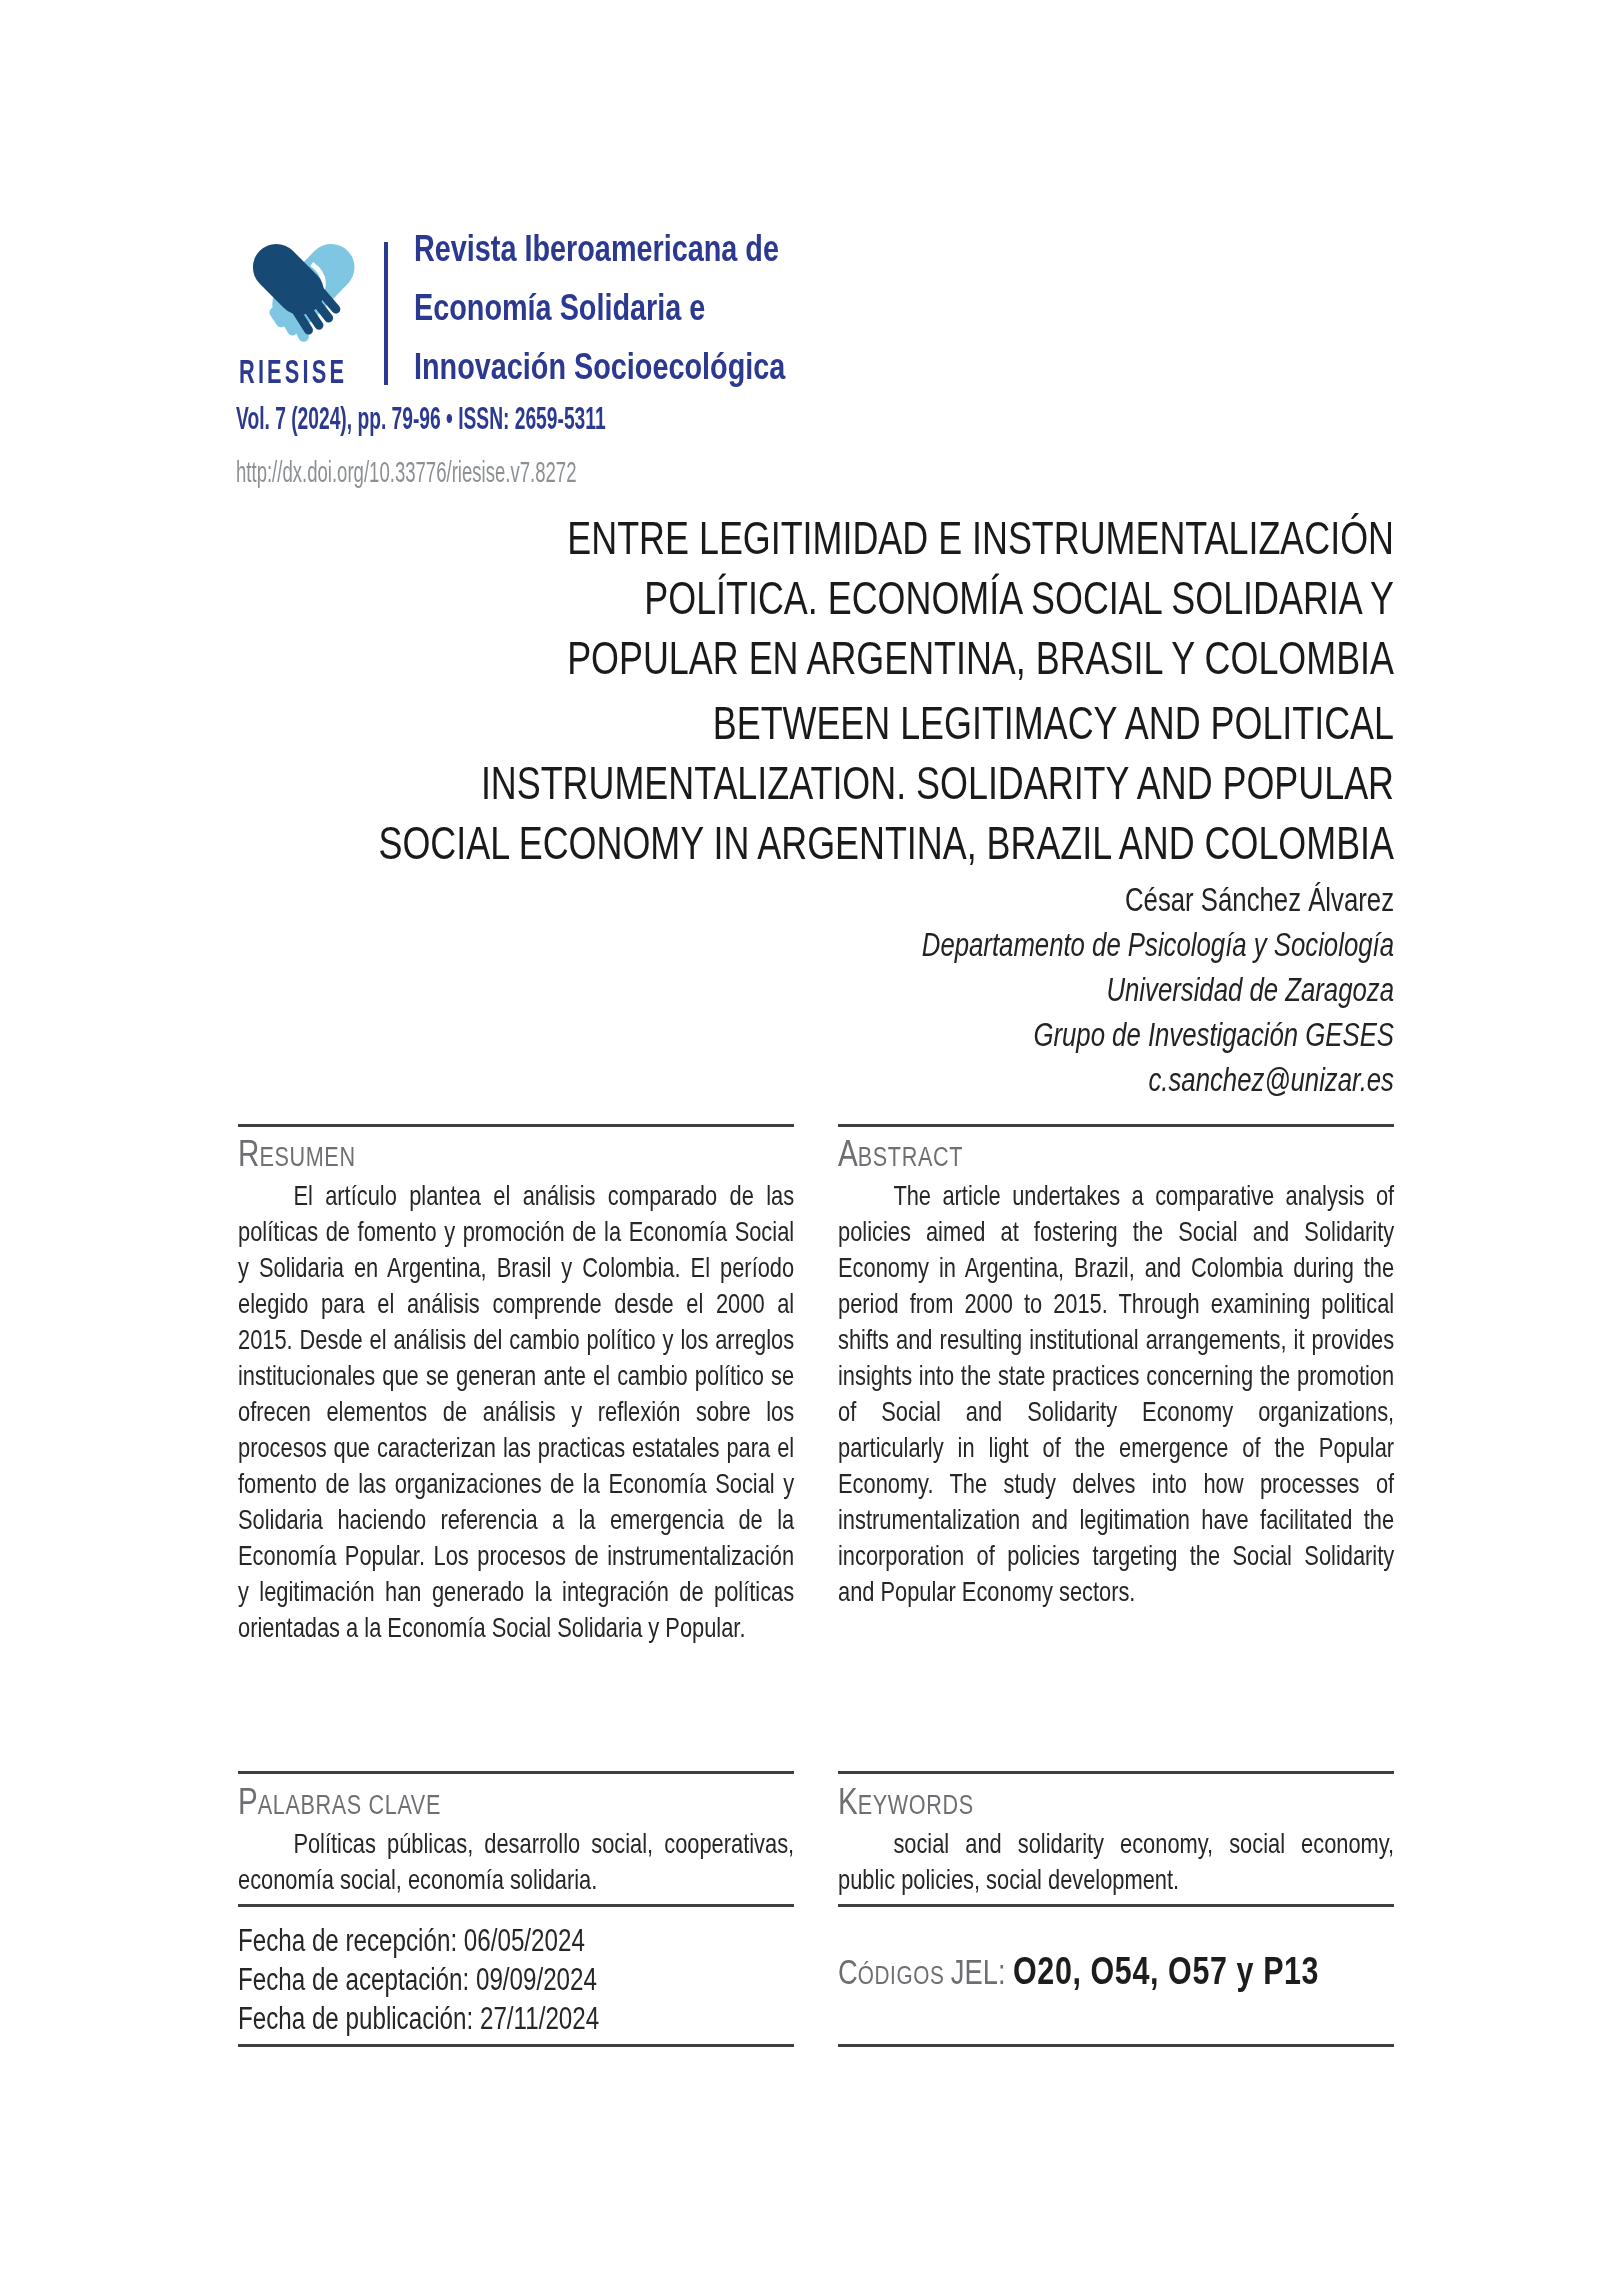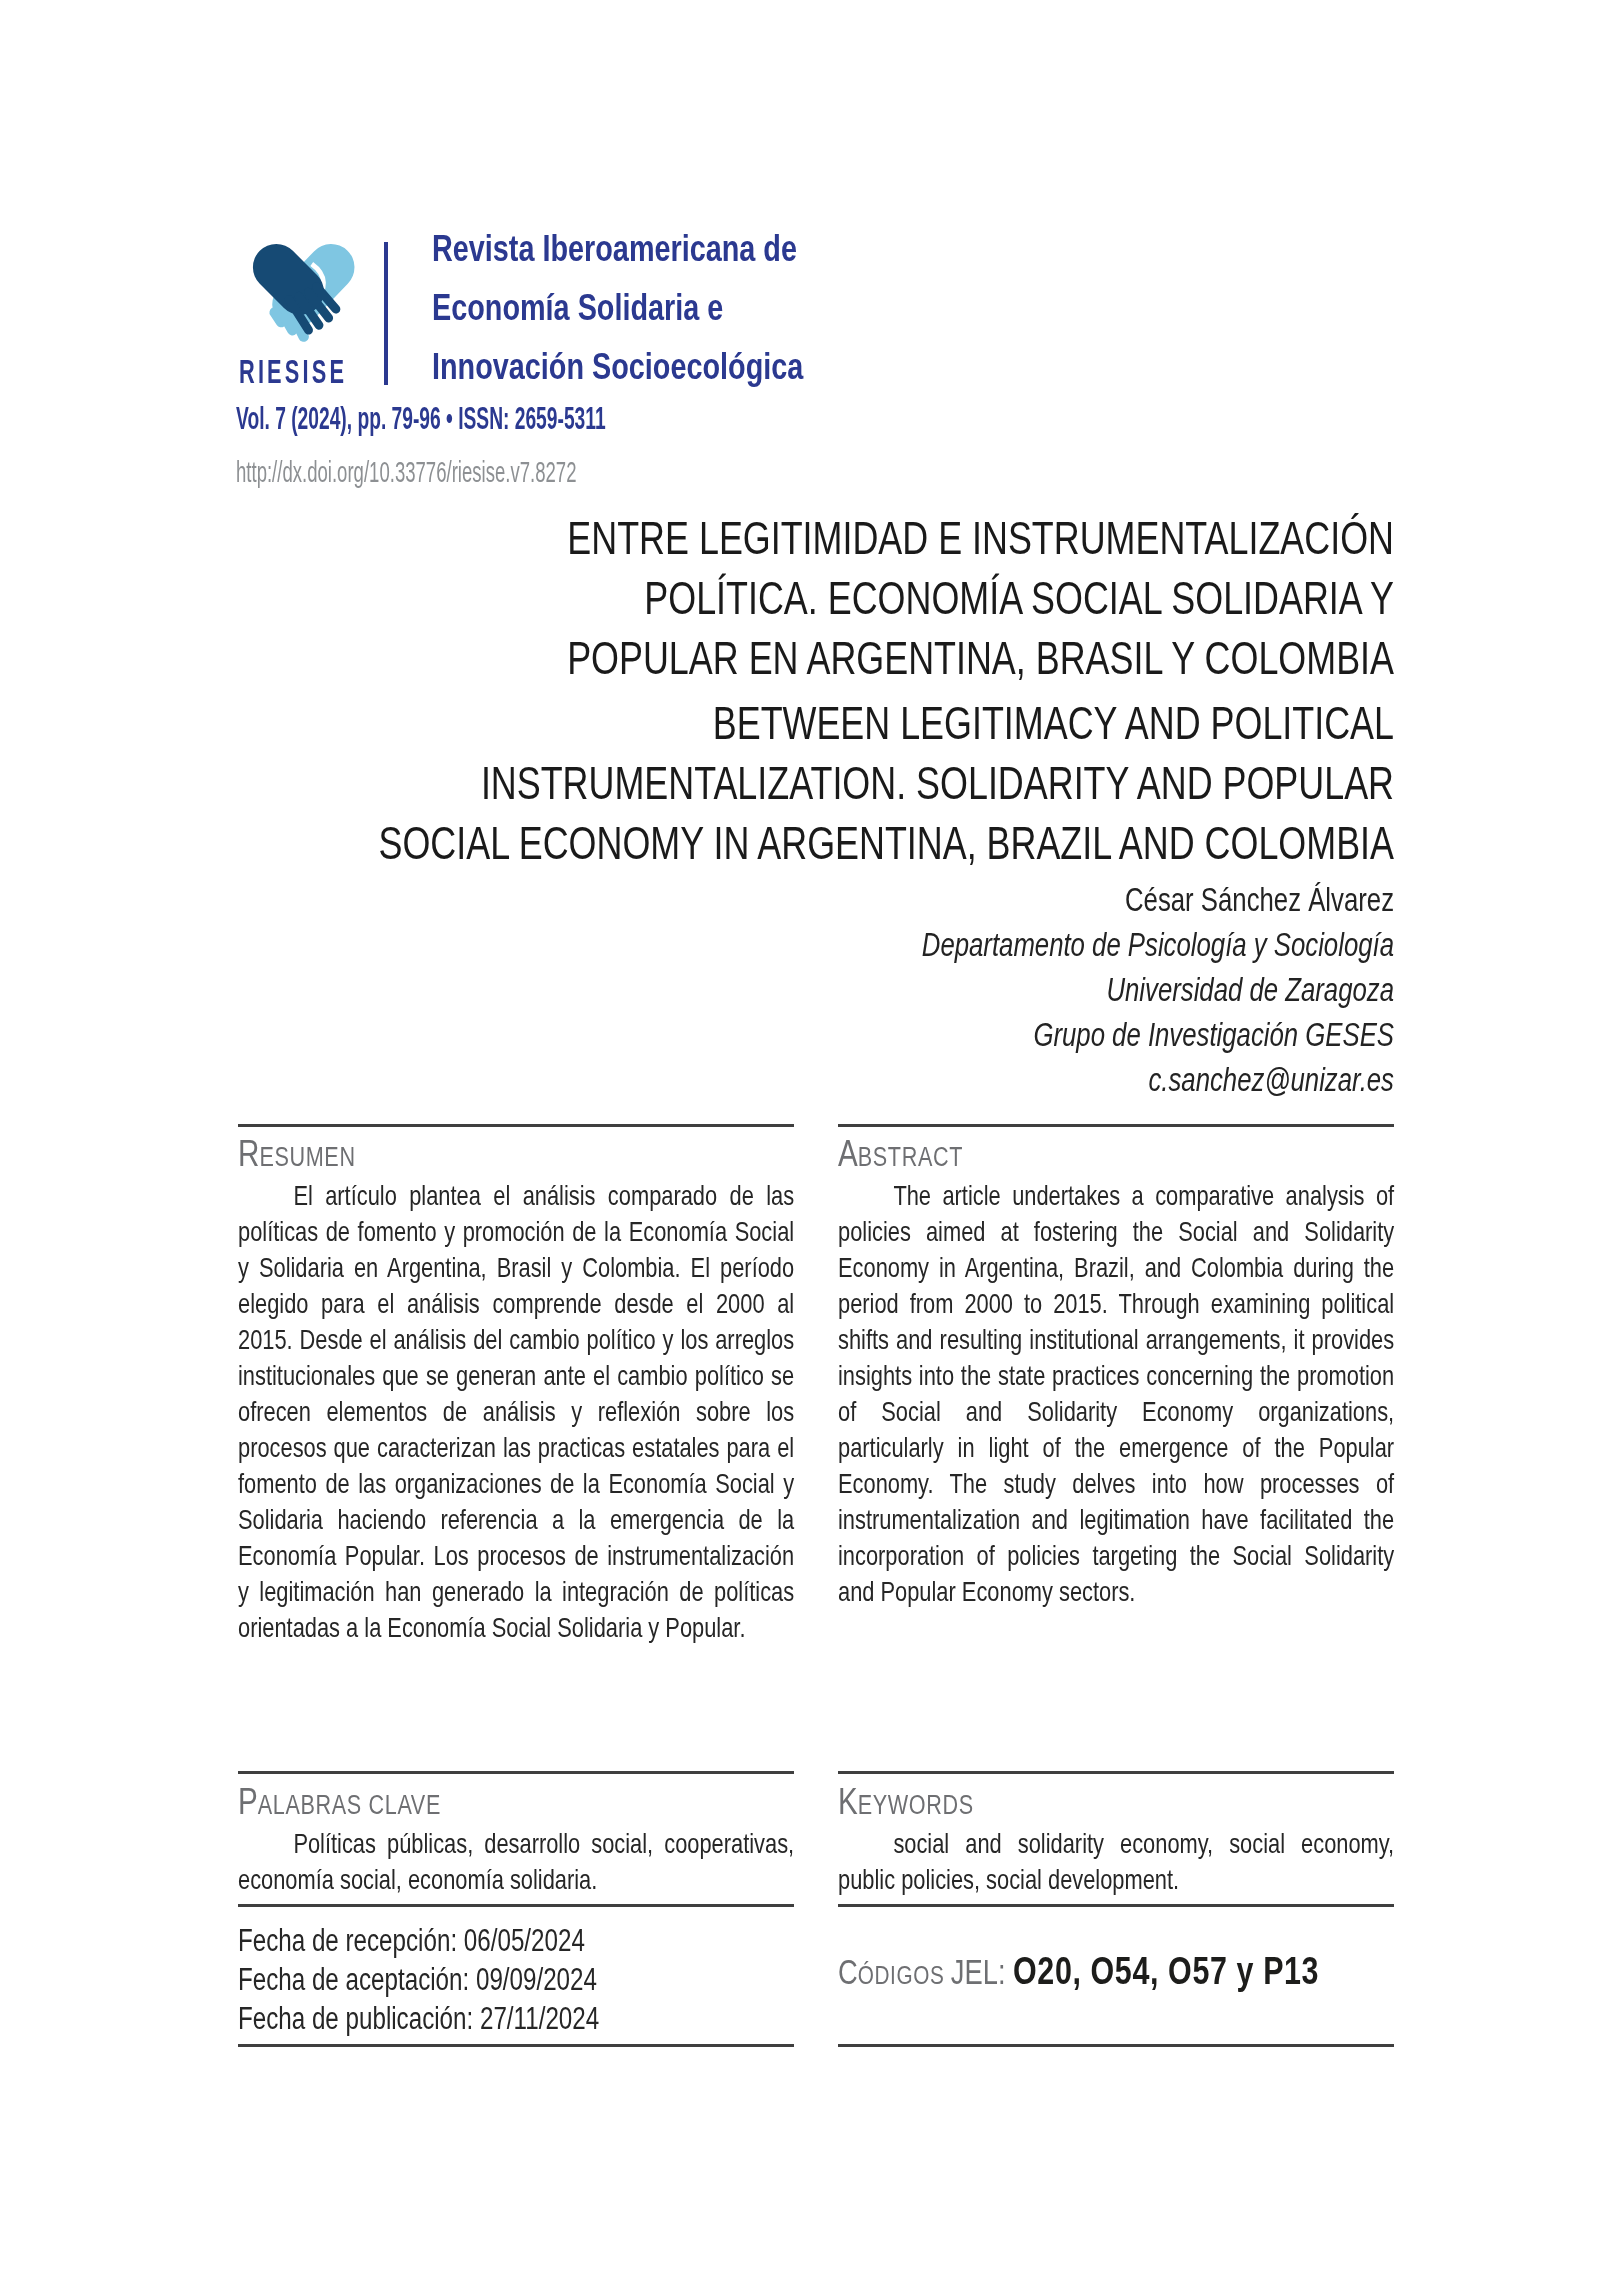--- a/index.html
+++ b/index.html
@@ -65,21 +65,21 @@
       <line x1="78" y1="76" x2="103" y2="112" stroke="#164A74" stroke-width="11" stroke-linecap="round"></line>
       <line x1="90" y1="71" x2="115" y2="103" stroke="#164A74" stroke-width="11" stroke-linecap="round"></line>
       <line x1="100" y1="64" x2="124" y2="92" stroke="#164A74" stroke-width="11" stroke-linecap="round"></line>
     </svg>
   </div>
 
   <div class="abs riesise cx-l" style="left:239px; top:353px; width:193px; --sx:.66;">RIESISE</div>
 
   <div class="abs vbar" style="left:384px; top:242px; height:143px;"></div>
 
-  <div class="abs" style="left:432px; top:219px; width:725px;">
+  <div class="abs" style="left:414px; top:219px; width:725px;">
     <div class="journal-line cx-l" style="width:693px; --sx:.8;">Revista Iberoamericana de</div>
     <div class="journal-line cx-l" style="width:693px; --sx:.8;">Economía Solidaria e</div>
     <div class="journal-line cx-l" style="width:693px; --sx:.8;">Innovación Socioecológica</div>
   </div>
 
   <div class="abs vol-line cx-l" style="left:236px; top:401px; width:693px; --sx:.62;">Vol. 7 (2024), pp. 79-96 • ISSN: 2659-5311</div>
 
   <div class="abs doi-line cx-l" style="left:236px; top:456px; width:661px; --sx:.64;">http://dx.doi.org/10.33776/riesise.v7.8272</div>
 
   <div class="abs title-block cx-r" style="left:-89px; top:508px; width:1483px; --sx:.78;">

